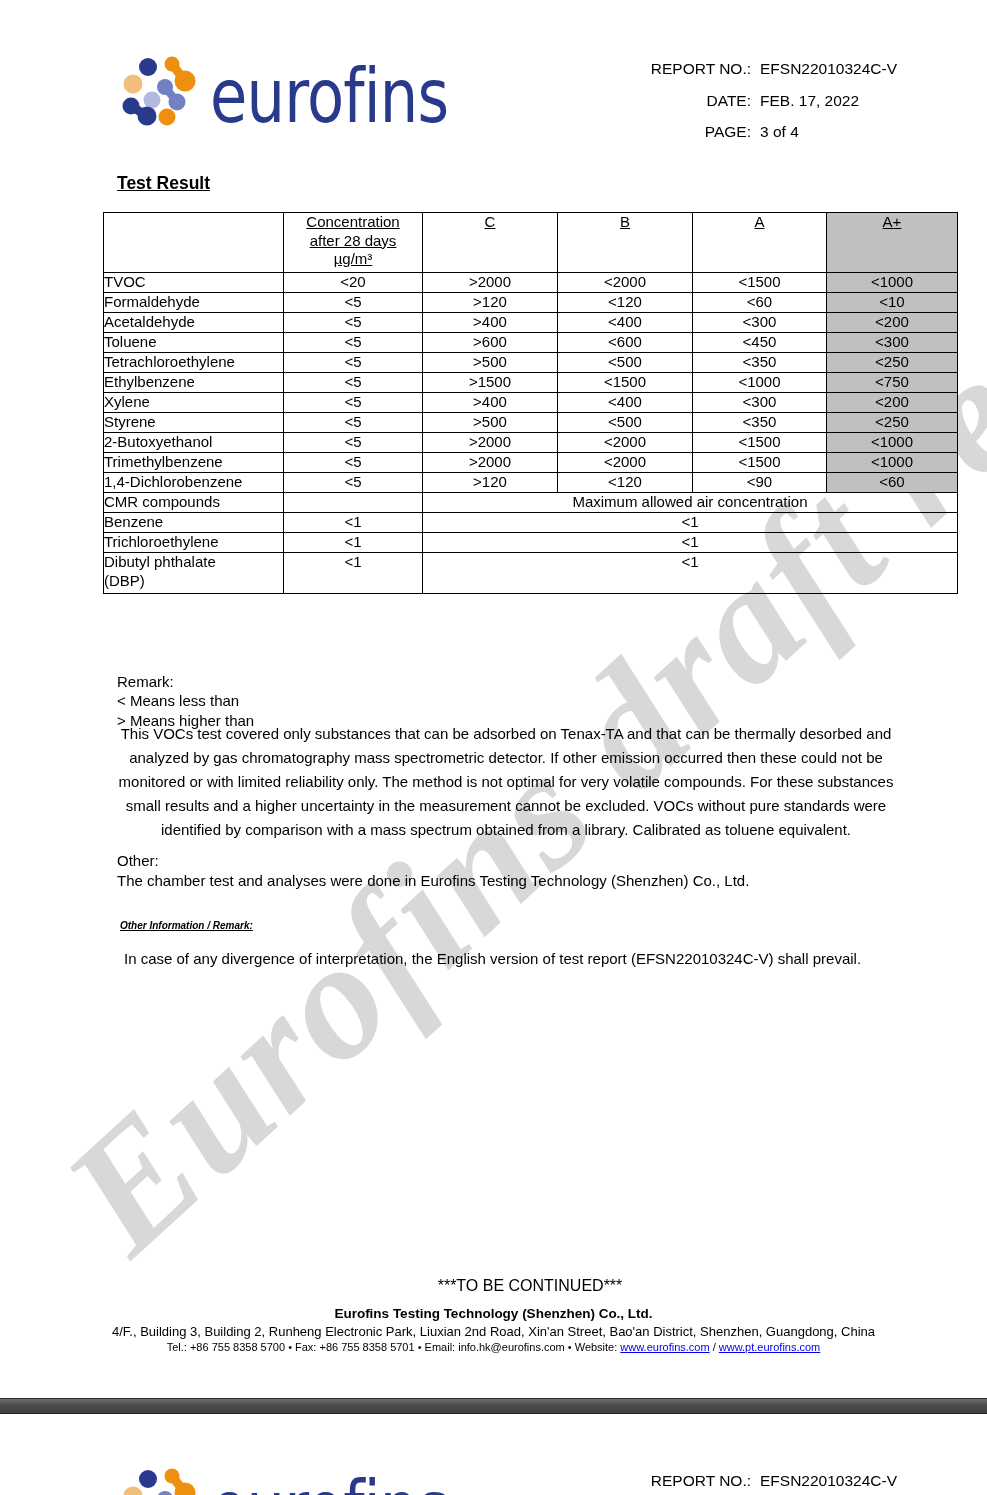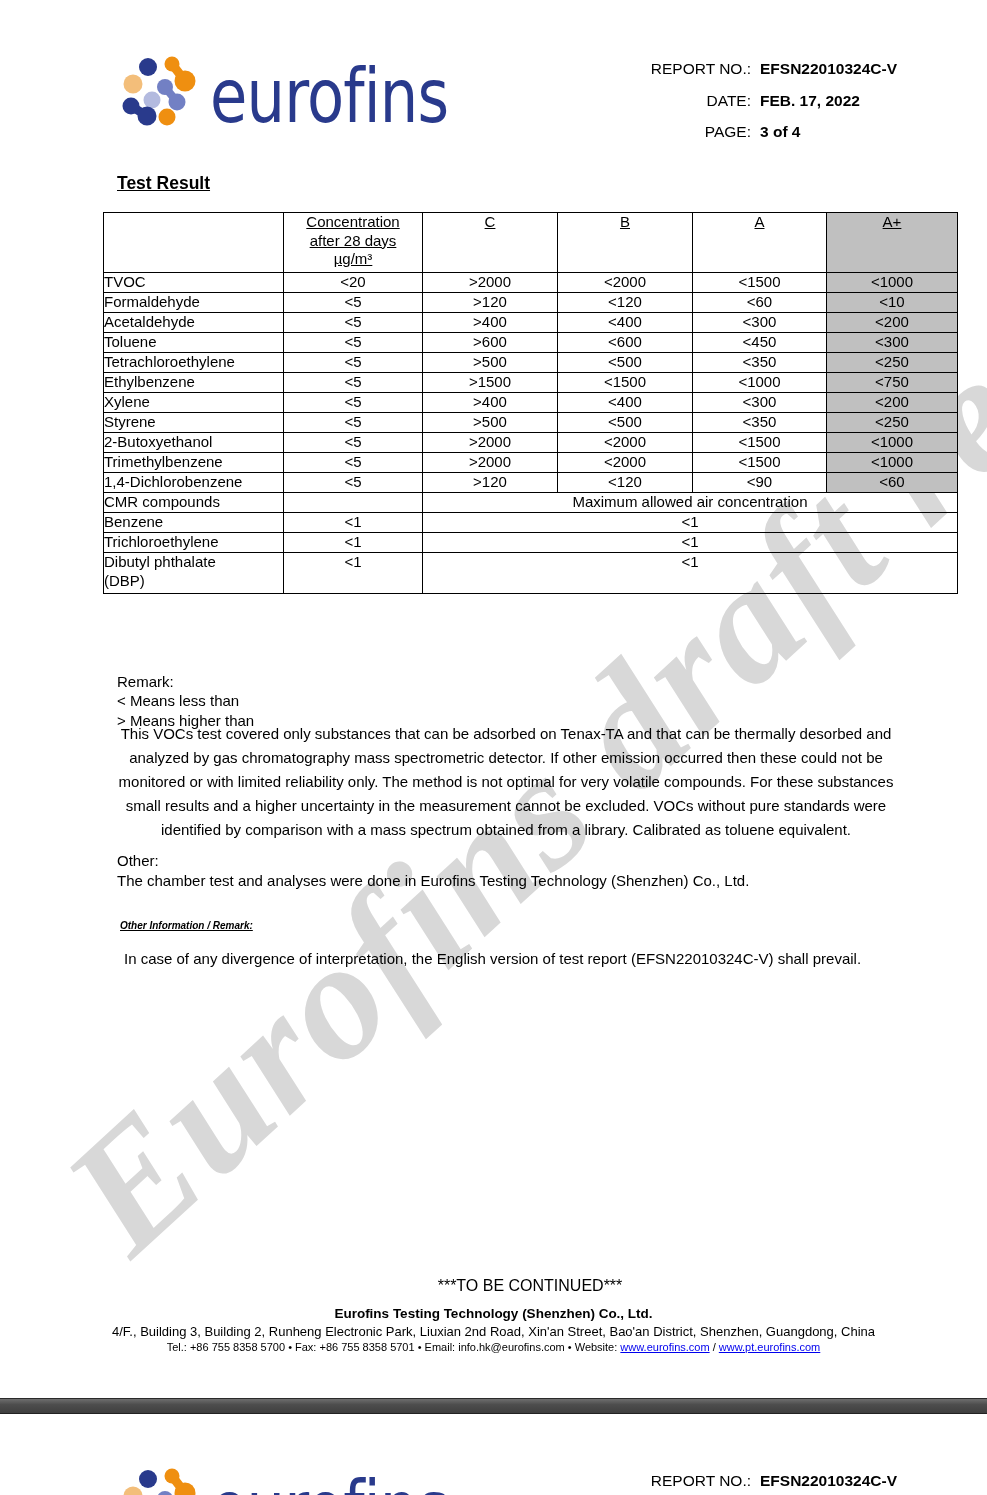--- a/index.html
+++ b/index.html
@@ -26,21 +26,21 @@
     position:absolute; left:194px; top:53px; font-size:74px; line-height:86px;
     color:var(--navy); letter-spacing:-1px; transform:scaleX(0.82);
     transform-origin:left top; font-family:"DejaVu Sans","Liberation Sans",sans-serif;
   }
   .dot-navy{fill:var(--navy)} .dot-orange{fill:var(--orange)}
   .dot-tan{fill:var(--tan)} .dot-peri{fill:var(--peri)} .dot-perilight{fill:var(--perilight)}
   .ln-navy{stroke:var(--navy)} .ln-orange{stroke:var(--orange)} .ln-peri{stroke:var(--peri)}
   .hmeta{position:absolute; left:600px; top:60px; font-size:15.5px;}
   .hmeta-row{display:flex; margin-bottom:13.5px;}
   .hmeta-label{width:135px; text-align:right;}
-  .hmeta-value{padding-left:9px; text-align:left;font-weight:bold;}
+  .hmeta-value{padding-left:9px; text-align:left;}
   
   .doc-title{
     position:absolute; left:117px; top:173px; font-size:17.5px; font-weight:bold;
     text-decoration:underline;
   }
   
   .result-table{
     position:absolute; left:103px; top:212px; border-collapse:collapse;
     font-size:15px; table-layout:fixed; width:854px;
   }

